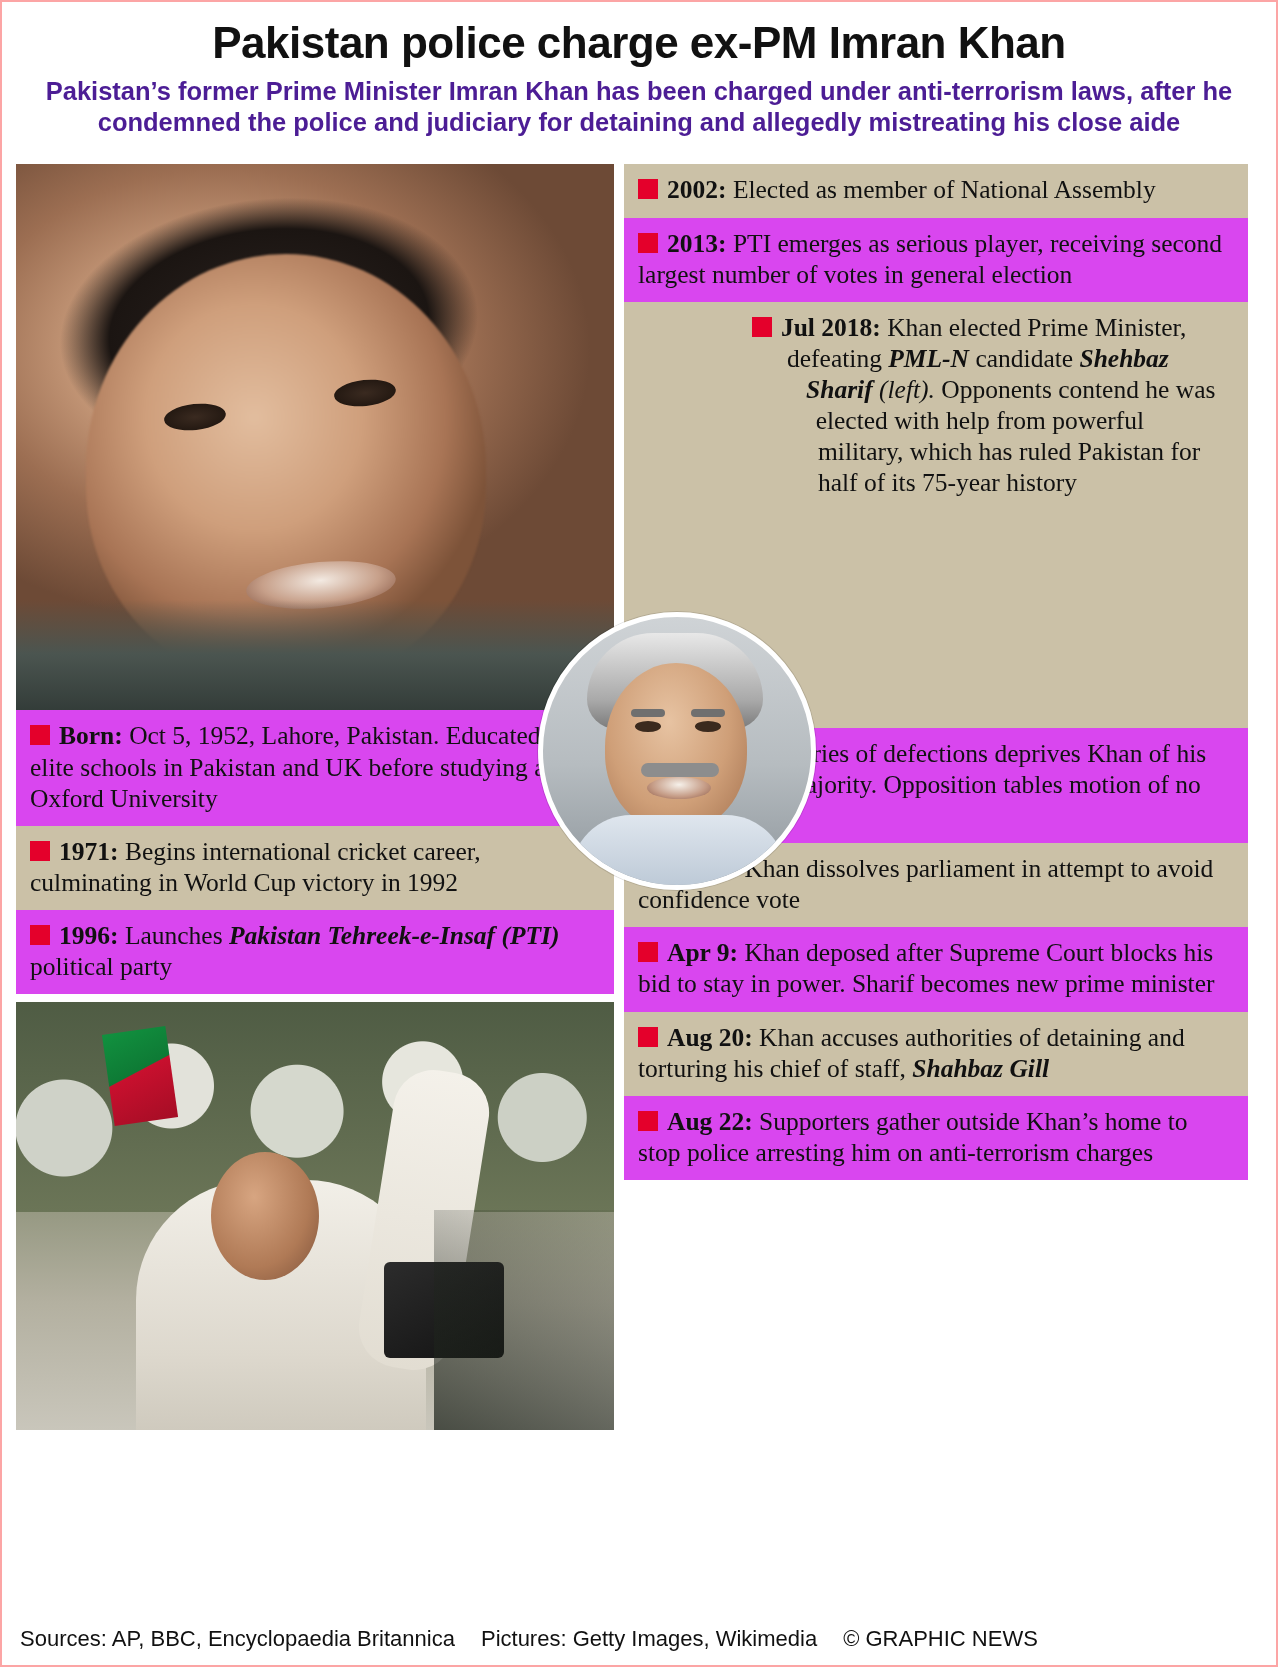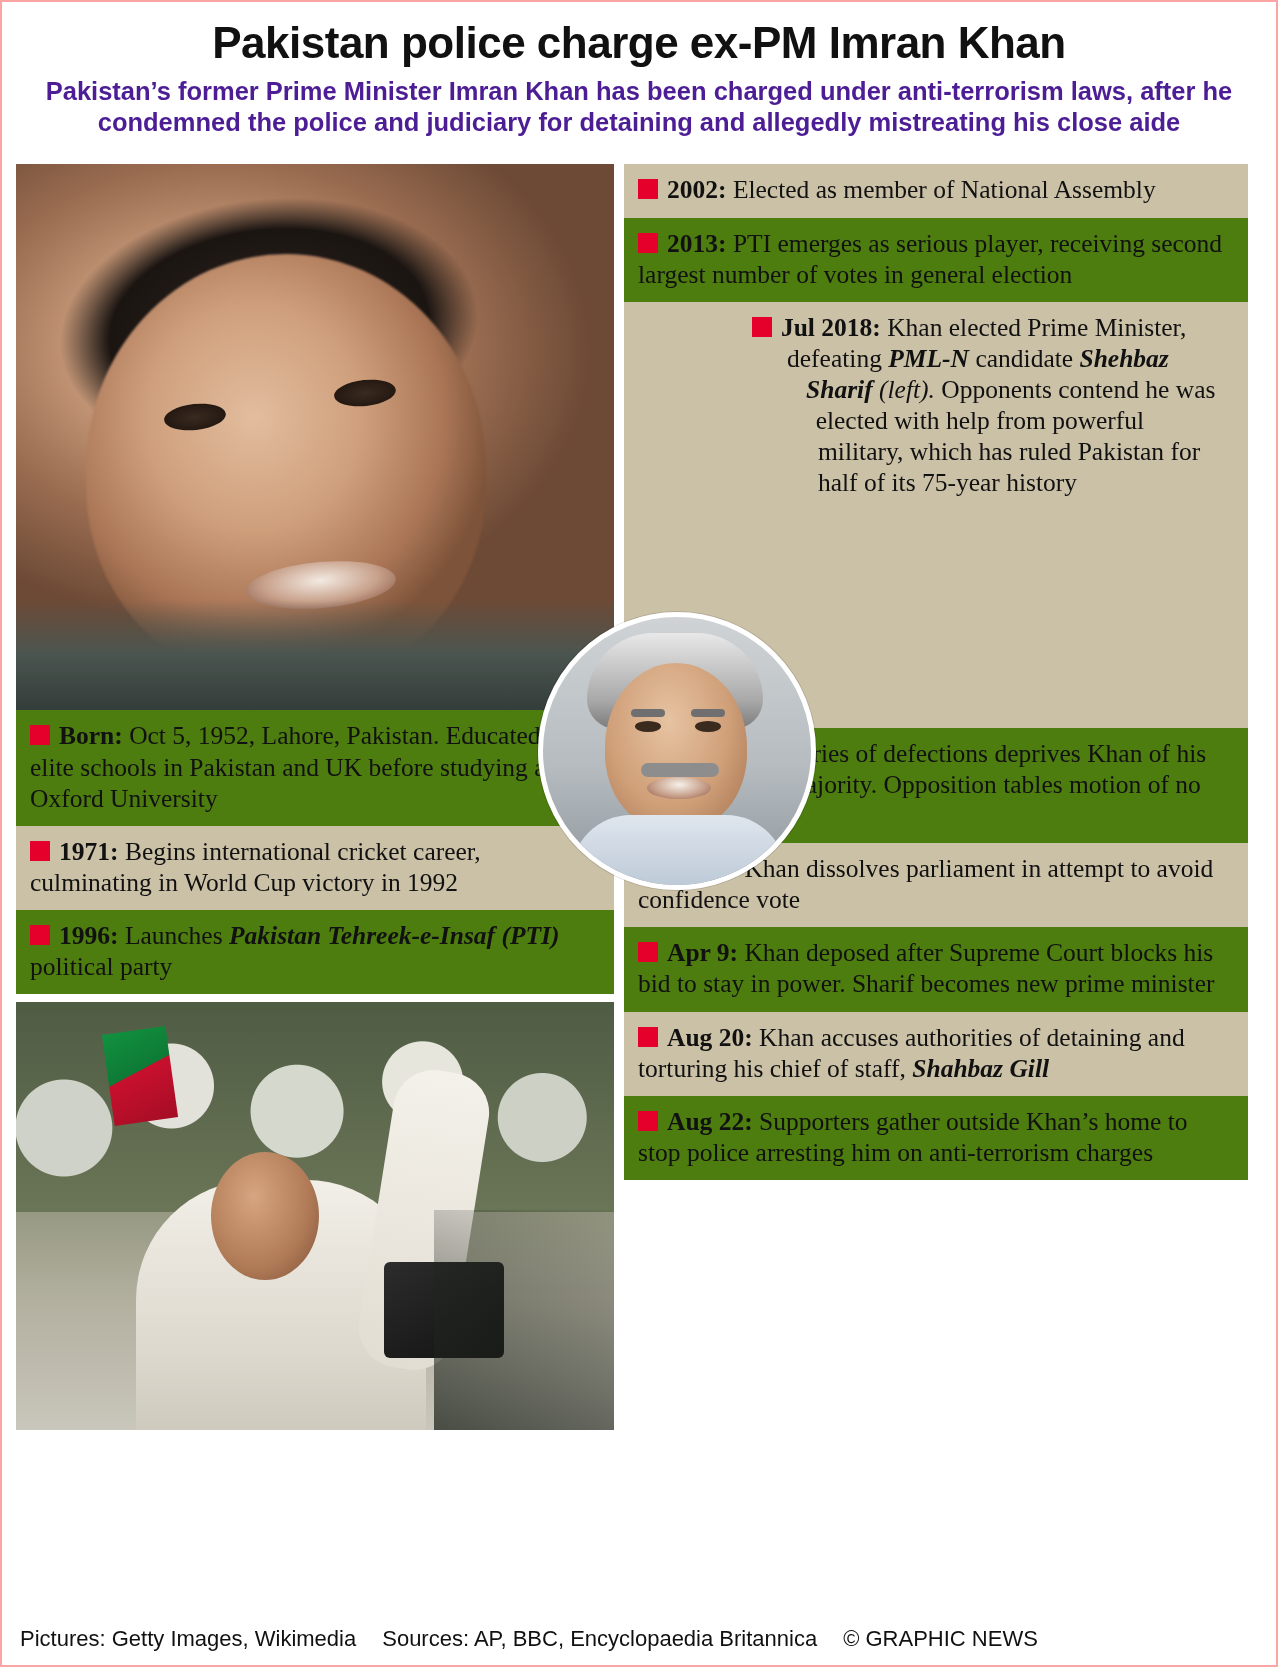--- a/index.html
+++ b/index.html
@@ -209,21 +209,21 @@
   }
   
   .block {
     padding: 10px 14px 12px 14px;
     font-size: 25.5px;
     line-height: 1.22;
     color: #111111;
     font-family: Liberation Serif, serif;
   }
   .block.tan { background: #cbc1a7; }
-  .block.cream { background: #4d7c0f; }
+  .block.cream { background: #d946ef; }
   .block .lbl { font-weight: bold; }
   .block i { font-style: italic; font-weight: bold; }
   .block em { font-style: italic; font-weight: normal; }
   .bullet {
     display: inline-block;
     width: 20px; height: 20px;
     background: #e4002b;
     margin-right: 9px;
     position: relative;
     top: 1px;
@@ -350,18 +350,18 @@
       </div>
 
       <div class="block cream">
         <span class="bullet"></span><span class="lbl">Aug 22:</span><span> Supporters gather outside Khan’s home to stop police arresting him on anti-terrorism charges</span>
       </div>
 
     </div>
   </div>
 
   <div class="footer">
+    <span>Sources: AP, BBC, Encyclopaedia Britannica</span>
     <span>Pictures: Getty Images, Wikimedia</span>
-    <span>Sources: AP, BBC, Encyclopaedia Britannica</span>
     <span class="gn">© GRAPHIC NEWS</span>
   </div>
 
 </div>
 
 </body></html>

